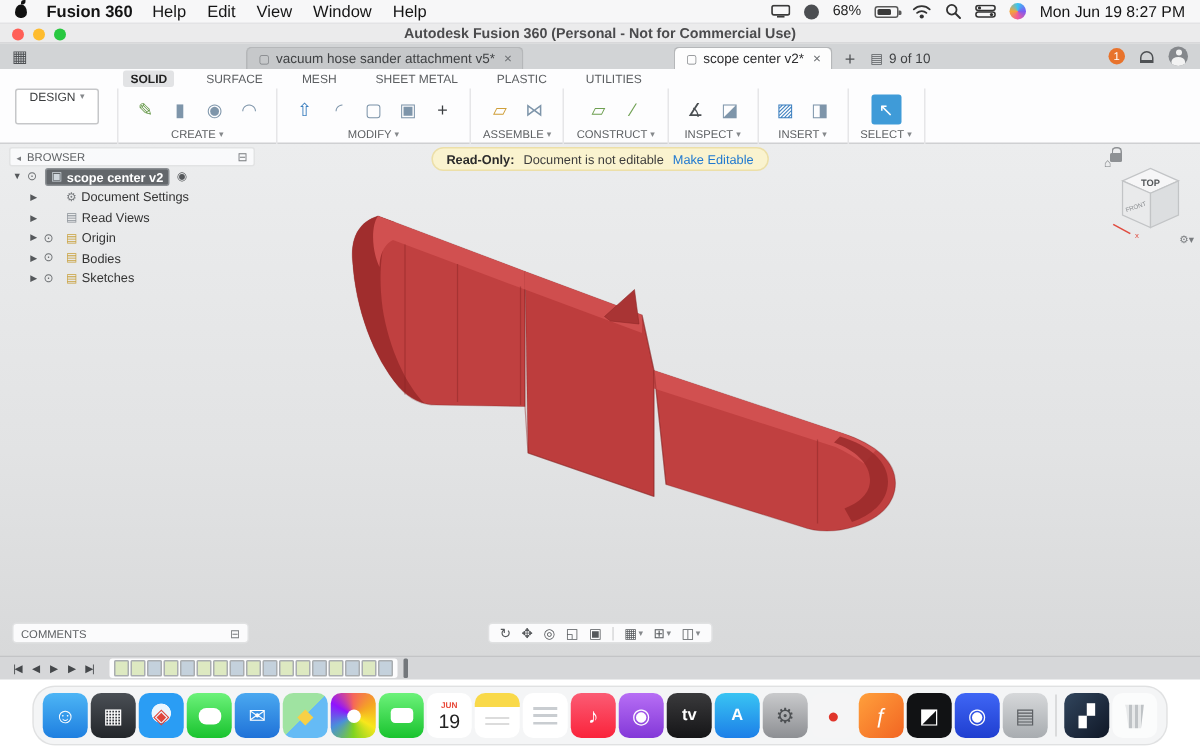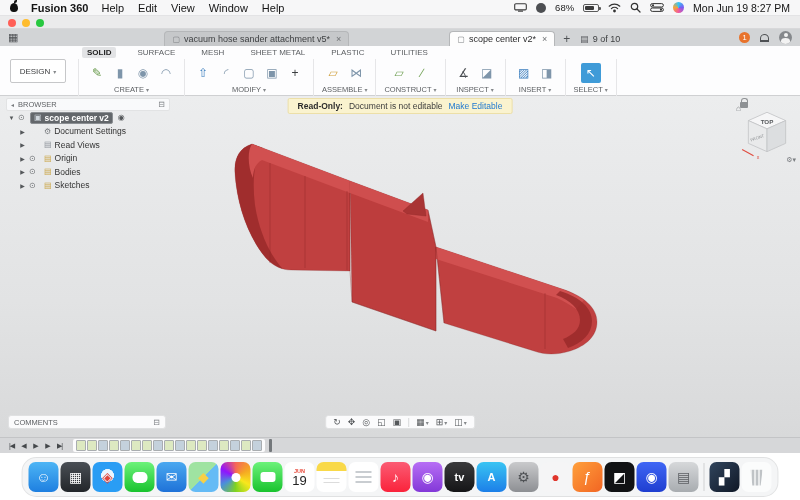--- a/index.html
+++ b/index.html
@@ -49,21 +49,21 @@
   .badge{min-width:11px;height:11px;border-radius:6px;background:#e8732c;color:#fff;font-size:7.5px;
     display:flex;align-items:center;justify-content:center;padding:0 2px;}
   .bell{position:relative;width:9px;height:8px;border:1.2px solid #4e5154;border-bottom:2px solid #4e5154;border-radius:5px 5px 0 0;}
   .avatar{position:relative;width:13px;height:13px;border-radius:50%;background:#85888c;overflow:hidden;}
   .avatar:before{content:"";position:absolute;left:4.5px;top:2px;width:4px;height:4px;border-radius:50%;background:#f2f2f2;}
   .avatar:after{content:"";position:absolute;left:2px;top:7px;width:9px;height:6px;border-radius:50% 50% 0 0;background:#f2f2f2;}
 
   
   .toolbar{position:absolute;top:46px;left:0;right:0;height:50px;background:#fdfdfe;border-bottom:1px solid #cfd0d2;}
   .design-btn{position:absolute;top:13px;left:10px;width:56px;height:24px;border:1px solid #c6c7c9;border-radius:2px;
-    background:#fff;display:flex;align-items:center;justify-content:center;gap:3px;font-size:8px;color:#3a3c3e;}
+    background:#fff;display:flex;justify-content:center;gap:3px;font-size:8px;color:#3a3c3e;}
   .ribbon-tabs{position:absolute;top:0;left:82px;height:13px;display:flex;gap:16px;align-items:center;font-size:8px;color:#5b5e61;}
   .ribbon-tab{padding:1px 5px;border-radius:2px;white-space:nowrap;}
   .ribbon-tab.active{background:#e2e3e5;color:#222;font-weight:bold;}
   .groups-host{position:absolute;top:13px;left:78px;display:flex;height:37px;border-left:1px solid #e6e6e8;}
   .tgroup{display:flex;flex-direction:column;align-items:center;justify-content:center;padding:0 8px;border-right:1px solid #e6e6e8;}
   .gicons{display:flex;gap:3px;align-items:center;height:22px;}
   .tile{width:20px;height:20px;display:flex;align-items:center;justify-content:center;font-size:12px;border-radius:2px;}
   .glabel{display:flex;gap:2px;align-items:center;font-size:7.5px;color:#5b5e61;margin-top:1px;}
 
   
@@ -82,21 +82,21 @@
   .brow.has-eye .eye{visibility:visible;}
   .brow .pill{display:flex;align-items:center;gap:3px;height:12px;padding:0 3px;border-radius:2px;}
   .brow .ticon{font-size:8px;}
   .brow.selected .pill{background:#63676b;border:1px solid #8b8f93;color:#fff;}
   .brow.selected .lbl{color:#fff;font-weight:bold;}
   .brow .target{display:none;font-size:8px;color:#55585b;margin-left:2px;}
   .brow.selected .target{display:inline;}
 
   
   .banner{position:absolute;left:50%;top:2px;transform:translateX(-50%);display:flex;align-items:center;gap:6px;
-    background:#faf3cf;border:1px solid #ecdfa8;border-radius:2px;padding:2px 9px;font-size:8.5px;color:#3c3c3c;white-space:nowrap;}
+    background:#faf3cf;border:1px solid #ecdfa8;border-radius:8px;padding:2px 9px;font-size:8.5px;color:#3c3c3c;white-space:nowrap;}
   .banner b{color:#2c2c2c;}
   .banner a{color:#1e78d0;text-decoration:none;}
 
   
   .lock{position:absolute;right:52px;top:6px;width:8px;height:6px;background:#8e9194;border-radius:1px;}
   .lock:before{content:"";position:absolute;left:1.3px;top:-4px;width:4.5px;height:4.5px;border:1.2px solid #8e9194;border-bottom:none;border-radius:3px 3px 0 0;}
   .viewcube{position:absolute;right:4px;top:8px;width:58px;height:58px;}
   .vc-home{position:absolute;left:-2px;top:0;font-size:8px;color:#7a7d80;}
   .vc-gear{position:absolute;right:0;bottom:-2px;font-size:7px;color:#7a7d80;}
 
@@ -189,20 +189,21 @@
       <span class="clock" data-interactable="true">Mon Jun 19 8:27 PM</span>
     </span>
   </div>
 
   <div class="titlebar" data-interactable="false">
     <span class="tl-dots">
       <span class="tl-dot" style="background:#ff5f57" data-interactable="true"></span>
       <span class="tl-dot" style="background:#febc2e" data-interactable="true"></span>
       <span class="tl-dot" style="background:#28c840" data-interactable="true"></span>
     </span>
+    <span class="win-title" data-interactable="false">Autodesk Fusion 360 (Personal - Not for Commercial Use)</span>
   </div>
 
   <div class="tabbar" data-interactable="false">
     <span class="dp-icon" data-interactable="true">▦</span>
     <span class="tabs-host" data-interactable="false">
 
     <div class="doc-tab" data-interactable="true">
           <span class="t-ico" data-interactable="false">▢</span>
           <span class="t-lbl" data-interactable="false">vacuum hose sander attachment v5*</span>
           <span class="t-close" data-interactable="true">×</span>
@@ -551,21 +552,21 @@
 
       </div>
       <div class="dock-icon" data-interactable="true" style="background: linear-gradient(rgb(251, 92, 116), rgb(250, 35, 59));">
         <span class="glyph" data-interactable="false">♪</span>
 
       </div>
       <div class="dock-icon" data-interactable="true" style="background: linear-gradient(rgb(183, 110, 245), rgb(131, 56, 216));">
         <span class="glyph" data-interactable="false">◉</span>
 
       </div>
-      <div class="dock-icon txt" data-interactable="true" style="background: linear-gradient(rgb(58, 58, 60), rgb(21, 21, 23)); border-radius: 9px;">
+      <div class="dock-icon txt" data-interactable="true" style="background: linear-gradient(rgb(58, 58, 60), rgb(21, 21, 23));">
         <span class="glyph" data-interactable="false">tv</span>
 
       </div>
       <div class="dock-icon txt" data-interactable="true" style="background: linear-gradient(rgb(57, 196, 243), rgb(28, 127, 232));">
         <span class="glyph" data-interactable="false">A</span>
 
       </div>
       <div class="dock-icon" data-interactable="true" style="background: linear-gradient(rgb(201, 202, 204), rgb(141, 143, 147));">
         <span class="glyph" data-interactable="false" style="color: rgb(78, 81, 84);">⚙</span>
 

